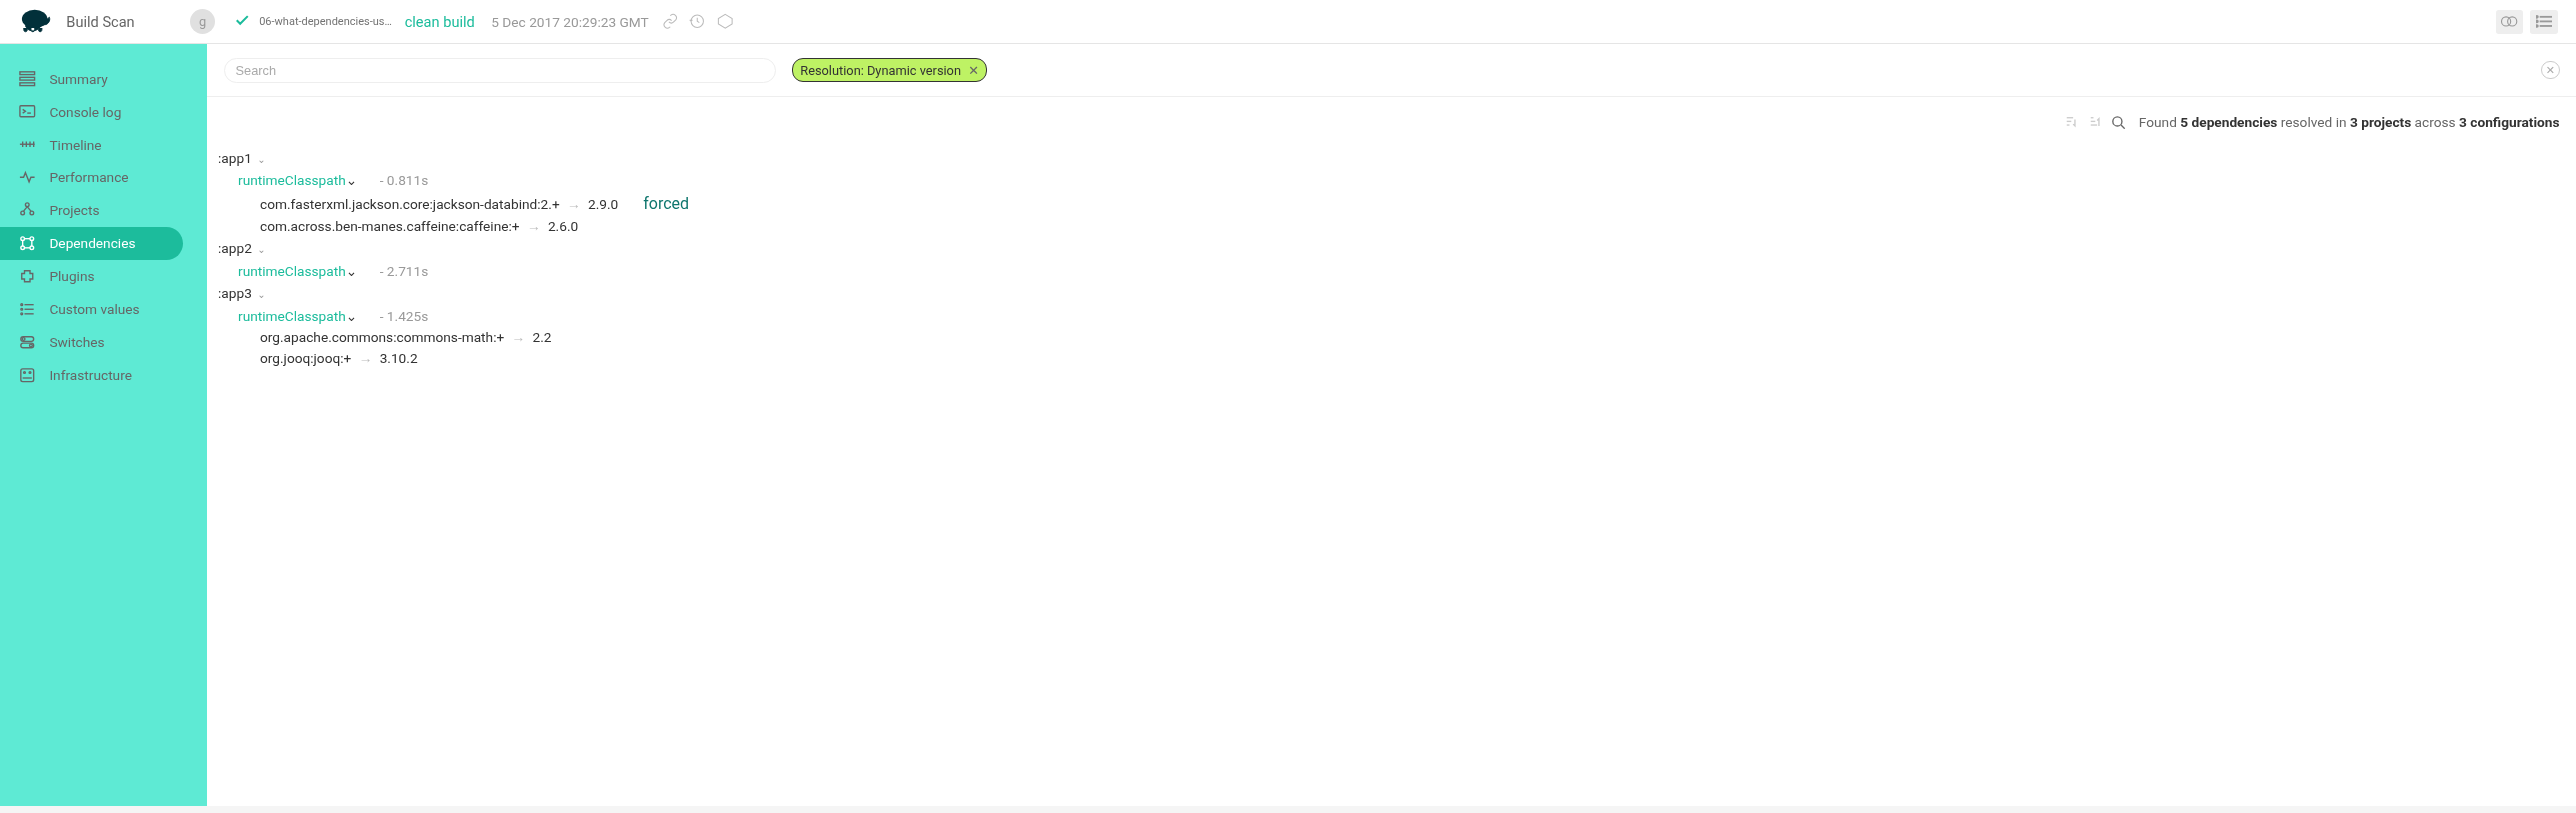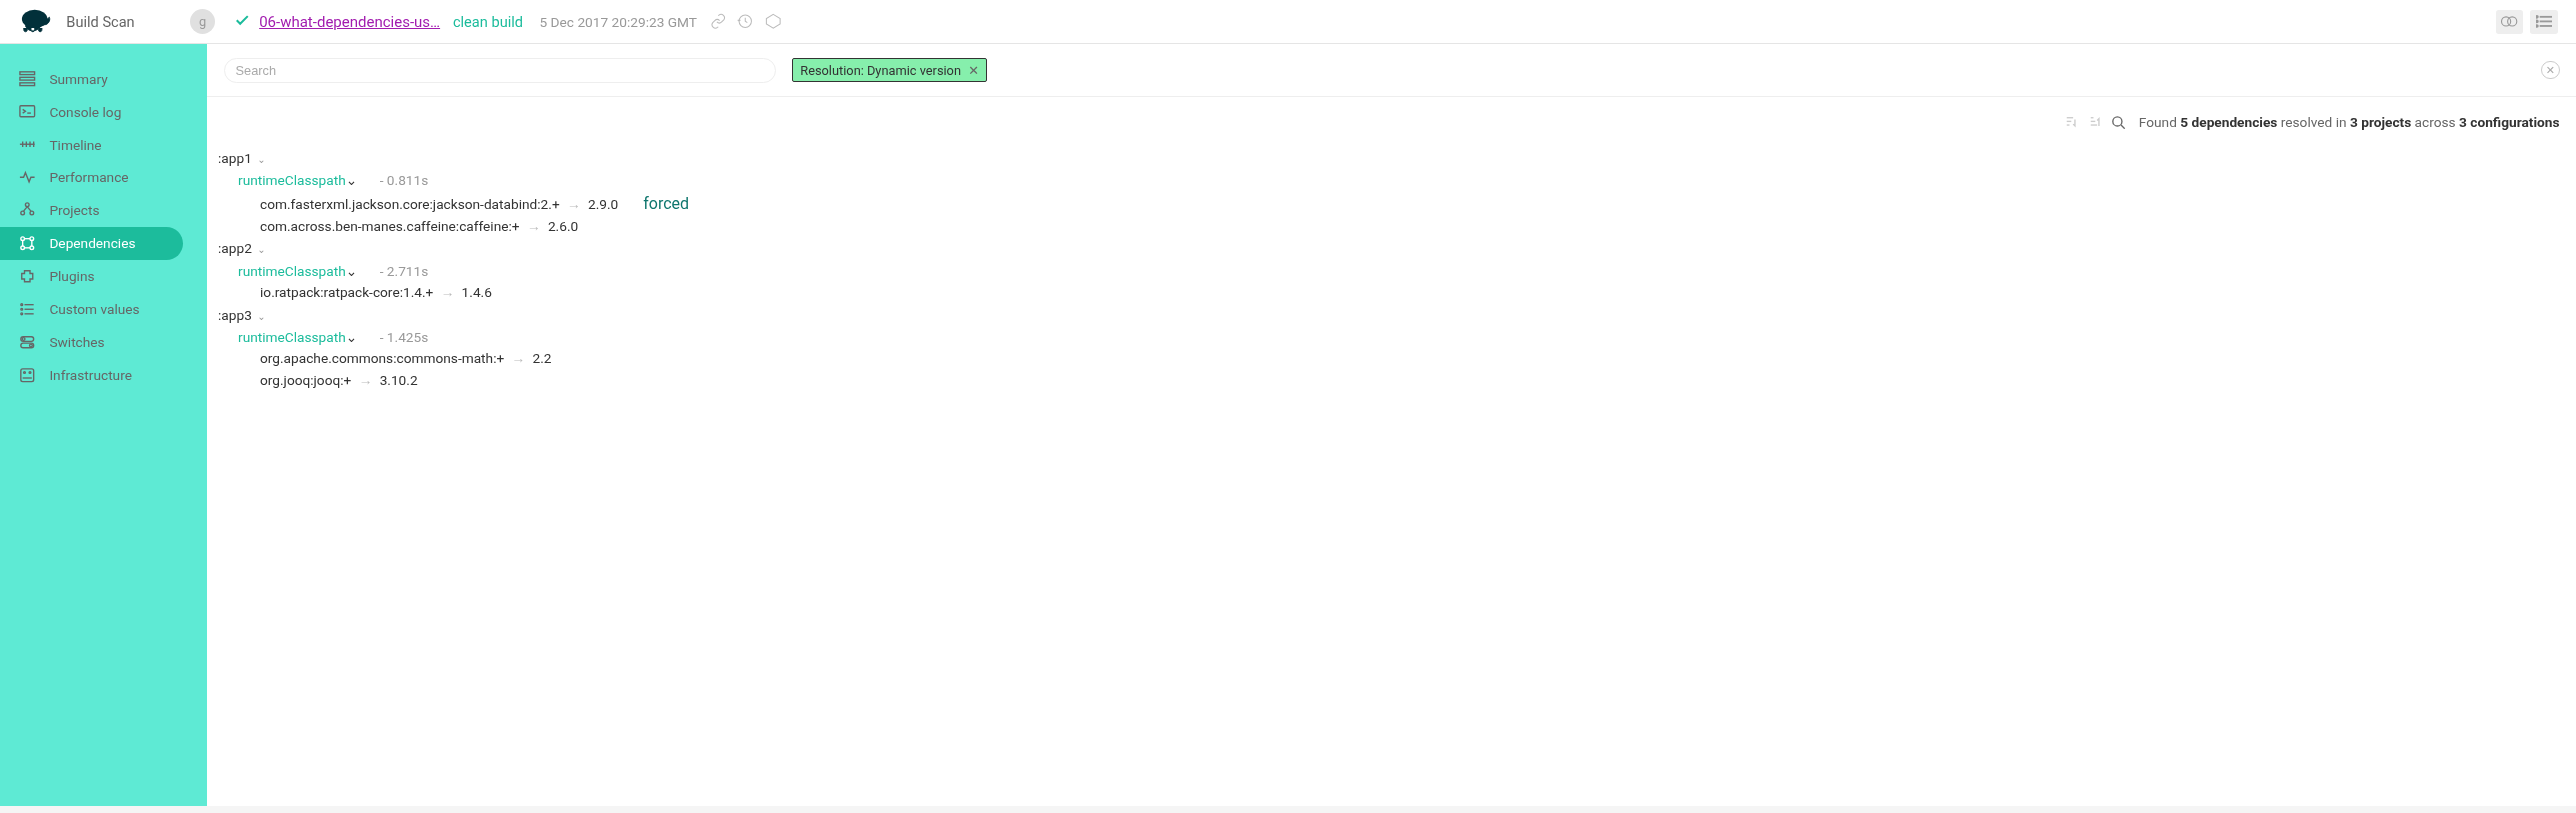--- a/index.html
+++ b/index.html
@@ -2,38 +2,38 @@
 <html style="font-size:14.6px"><head>
 <meta charset="utf-8">
 <style>
 * { margin:0; padding:0; box-sizing:border-box; }
 body { font-family:-apple-system,BlinkMacSystemFont,"Segoe UI",Roboto,sans-serif; font-size:12.8px; color:#333; background:#f5f5f5; }
 .header { display:flex; align-items:center; padding:9.1px 18.3px; background:#fff; border-bottom:0.9px solid #e5e5e5; height:44px; }
 .logo { width:37px; height:27.4px; margin-right:11px; }
 .brand { font-size:14.6px; color:#666; margin-right:55px; }
 .avatar { width:25.6px; height:25.6px; border-radius:50%; background:#e0e0e0; display:flex; align-items:center; justify-content:center; color:#999; font-size:12.8px; margin-right:18.3px; }
 .check { color:#1cbc9c; margin-right:9.1px; }
-.proj-name { color:#a21caf; font-size:15px; margin-right:12.8px;text-decoration:underline; }
+.proj-name { color:#737373; font-size:11px; margin-right:12.8px; }
 .tasks { color:#1cbc9c; font-size:14.6px; margin-right:16.5px; }
 .timestamp { color:#999; font-size:13.7px; margin-right:12.8px; }
 .header-icons { display:flex; gap:11px; color:#bbb; }
 .header-icons svg { width:16.5px; height:16.5px; cursor:pointer; }
 .header-right { margin-left:auto; display:flex; gap:7.3px; }
 .header-btn { width:27.4px; height:24px; background:#eee; border-radius:2.7px; display:flex; align-items:center; justify-content:center; cursor:pointer; color:#999; }
 .layout { display:flex; }
 .sidebar { width:207px; background:#5eead4; padding-top:18.3px; }
 .nav-item { display:flex; align-items:center; padding:7.3px 18.3px; color:#666; cursor:pointer; font-size:13.7px; }
 .nav-item.active { background:#1cbc9c; color:#fff; border-radius:0 16.5px 16.5px 0; margin-right:24px; }
 .nav-item .ico { width:18.3px; height:18.3px; margin-right:12.8px; display:flex; align-items:center; justify-content:center; }
 .nav-item .ico svg { width:16.5px; height:16.5px; }
 .main { flex:1; background:#fff; min-height:calc(100vh - 51px); }
 .searchbar { display:flex; align-items:center; padding:13.7px 16.5px; border-bottom:0.9px solid #eee; gap:16.5px; }
 .search-input { flex:0 0 552px; padding:4px 11px; border:0.9px solid #eee; border-radius:13px; font-size:12.8px; color:#333; background:#fff; }
 .search-input::placeholder { color:#aaa; }
-.filter-chip { display:inline-flex; align-items:center; border:0.9px solid #333; border-radius:2px; padding:3.7px 7.3px; font-size:12.8px; color:#333; background:#86efac; }
+.filter-chip { display:inline-flex; align-items:center; border:0.9px solid #333; border-radius:11px; padding:3.7px 7.3px; font-size:12.8px; color:#333; background:#bef264; }
 .filter-chip .x { margin-left:7.3px; cursor:pointer; color:#666; }
 .clear-btn { margin-left:auto; width:18.3px; height:18.3px; border:0.9px solid #ccc; border-radius:50%; display:flex; align-items:center; justify-content:center; color:#aaa; cursor:pointer; font-size:11px; }
 .toolbar { display:flex; align-items:center; padding:16.5px 16.5px 9.1px; gap:9.1px; color:#999;justify-content:flex-end; }
 .toolbar svg { width:14.6px; height:14.6px; cursor:pointer; }
 .summary-text { margin-left:3.7px; font-size:13.7px; color:#666; }
 .summary-text b { color:#333; font-weight:700; }
 .tree { padding:7.3px 11px 27.4px; font-size:13.7px; }
 .proj { color:#333; padding:3.7px 0; }
 .proj .tgl { color:#999; font-size:10px; margin-left:5.5px; cursor:pointer; }
 .cfg { margin-left:20px; padding:2.7px 0; }
@@ -246,21 +246,20 @@
       </span>
     </div>
 
     <div class="tree" id="tree">
         <div class="proj"><span>:app1</span><span class="tgl">⌄</span></div>
         <div class="cfg"><span class="cfg-name">runtimeClasspath</span><span class="tgl">⌄</span> <span class="cfg-meta">- 0.811s</span></div>
         <div class="dep"><span>com.fasterxml.jackson.core:jackson-databind:2.+</span><span class="arrow">→</span><span>2.9.0</span><span class="badge">forced</span></div>
         <div class="dep"><span>com.across.ben-manes.caffeine:caffeine:+</span><span class="arrow">→</span><span>2.6.0</span></div>
         <div class="proj"><span>:app2</span><span class="tgl">⌄</span></div>
         <div class="cfg"><span class="cfg-name">runtimeClasspath</span><span class="tgl">⌄</span> <span class="cfg-meta">- 2.711s</span></div>
-        <div class="dep"><span>io.ratpack:ratpack-core:1.4.+</span><span class="arrow">→</span><span>1.4.6</span></div>
         <div class="proj"><span>:app3</span><span class="tgl">⌄</span></div>
         <div class="cfg"><span class="cfg-name">runtimeClasspath</span><span class="tgl">⌄</span> <span class="cfg-meta">- 1.425s</span></div>
         <div class="dep"><span>org.apache.commons:commons-math:+</span><span class="arrow">→</span><span>2.2</span></div>
         <div class="dep"><span>org.jooq:jooq:+</span><span class="arrow">→</span><span>3.10.2</span></div>
       </div>
   </div>
 </div>
 
 
 </body></html>

